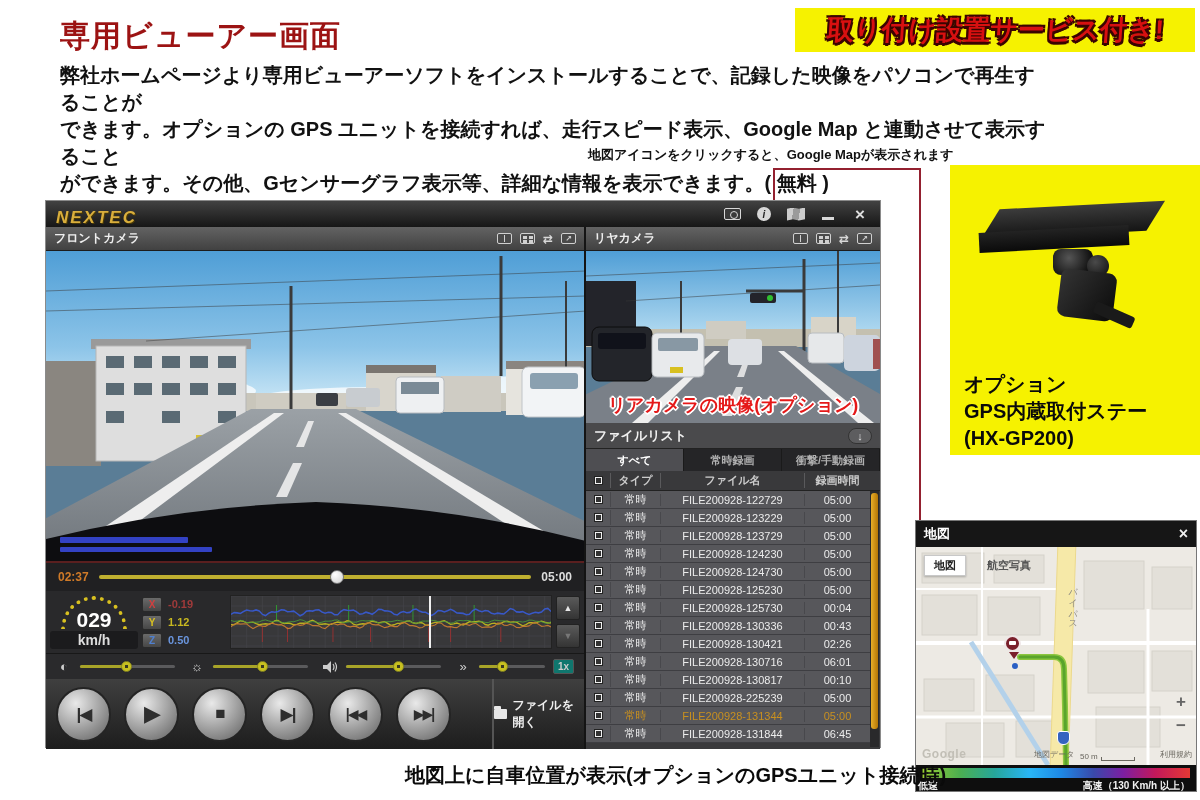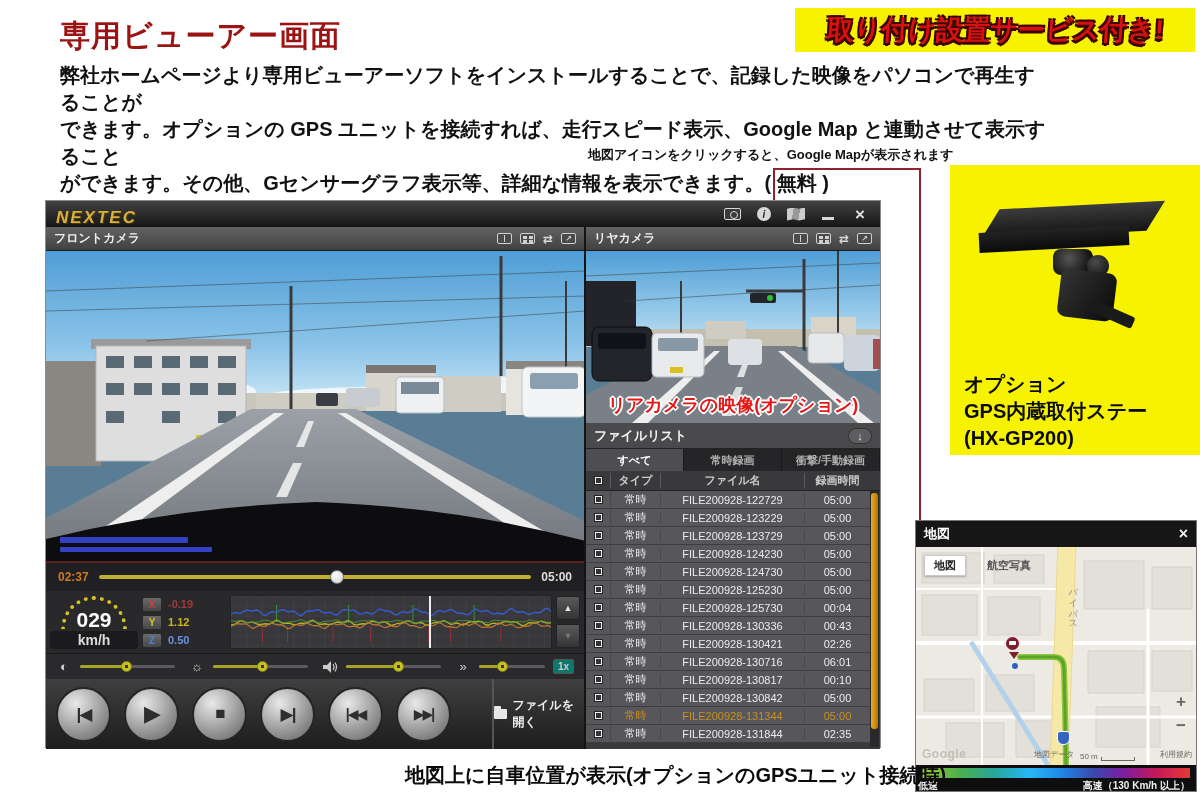--- a/index.html
+++ b/index.html
@@ -657,38 +657,38 @@
                 </span>
                 <span class="c-type">常時</span>
                 <span class="c-name">FILE200928-130817</span>
                 <span class="c-time">00:10</span>
               </div>
               <div class="frow">
                 <span class="c-chk">
                   <span class="chkbox"></span>
                 </span>
                 <span class="c-type">常時</span>
-                <span class="c-name">FILE200928-130842</span>
+                <span class="c-name">FILE200928-225239</span>
                 <span class="c-time">05:00</span>
               </div>
               <div class="frow sel">
                 <span class="c-chk">
                   <span class="chkbox"></span>
                 </span>
                 <span class="c-type">常時</span>
                 <span class="c-name">FILE200928-131344</span>
                 <span class="c-time">05:00</span>
               </div>
               <div class="frow">
                 <span class="c-chk">
                   <span class="chkbox"></span>
                 </span>
                 <span class="c-type">常時</span>
                 <span class="c-name">FILE200928-131844</span>
-                <span class="c-time">02:35</span>
+                <span class="c-time">06:45</span>
               </div>
             </div>
           <div class="fl-scroll">
             <div class="fl-thumb"></div>
           </div>
         </div>
       </div>
     </div>
   </div>
 

